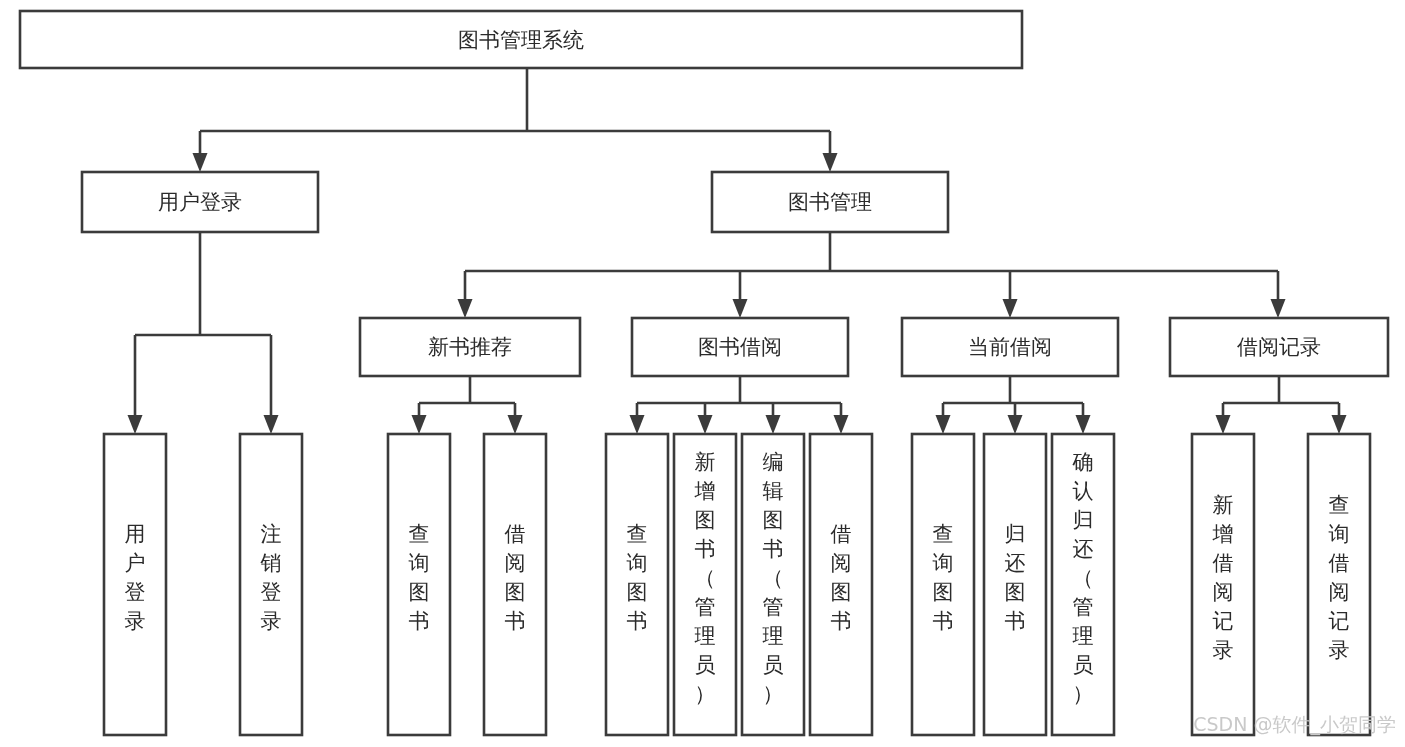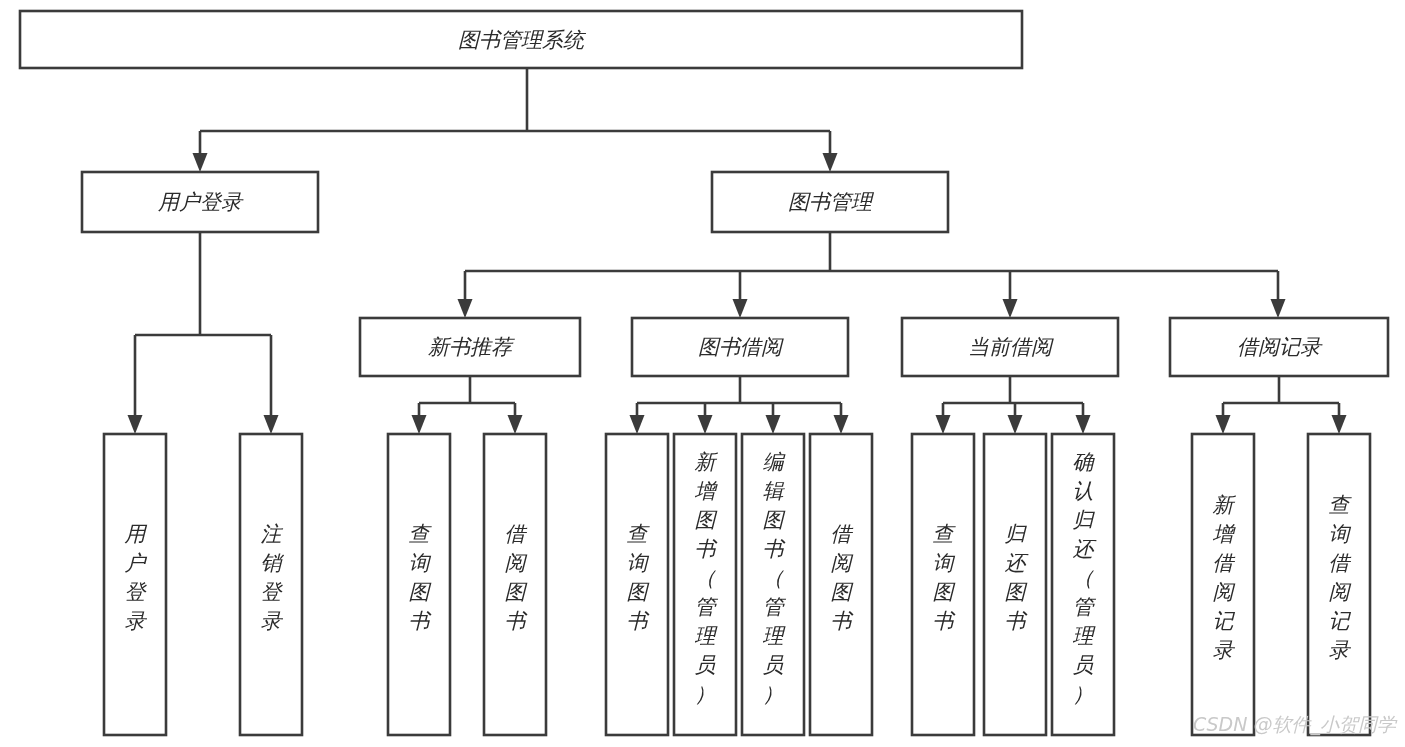--- a/index.html
+++ b/index.html
@@ -13,21 +13,20 @@
     position: relative;
     overflow: hidden;
     font-family: "DejaVu Sans", "Liberation Sans", sans-serif;
   }
   #diagram-root {
     position: absolute;
     left: 0;
     top: 0;
     width: 1405px;
     height: 747px;
-    font-style: italic;
   }
   svg.diagram-canvas {
     display: block;
     width: 1405px;
     height: 747px;
   }
   .node-box {
     fill: #ffffff;
     stroke: #3b3b3b;
     stroke-width: 2.6;

